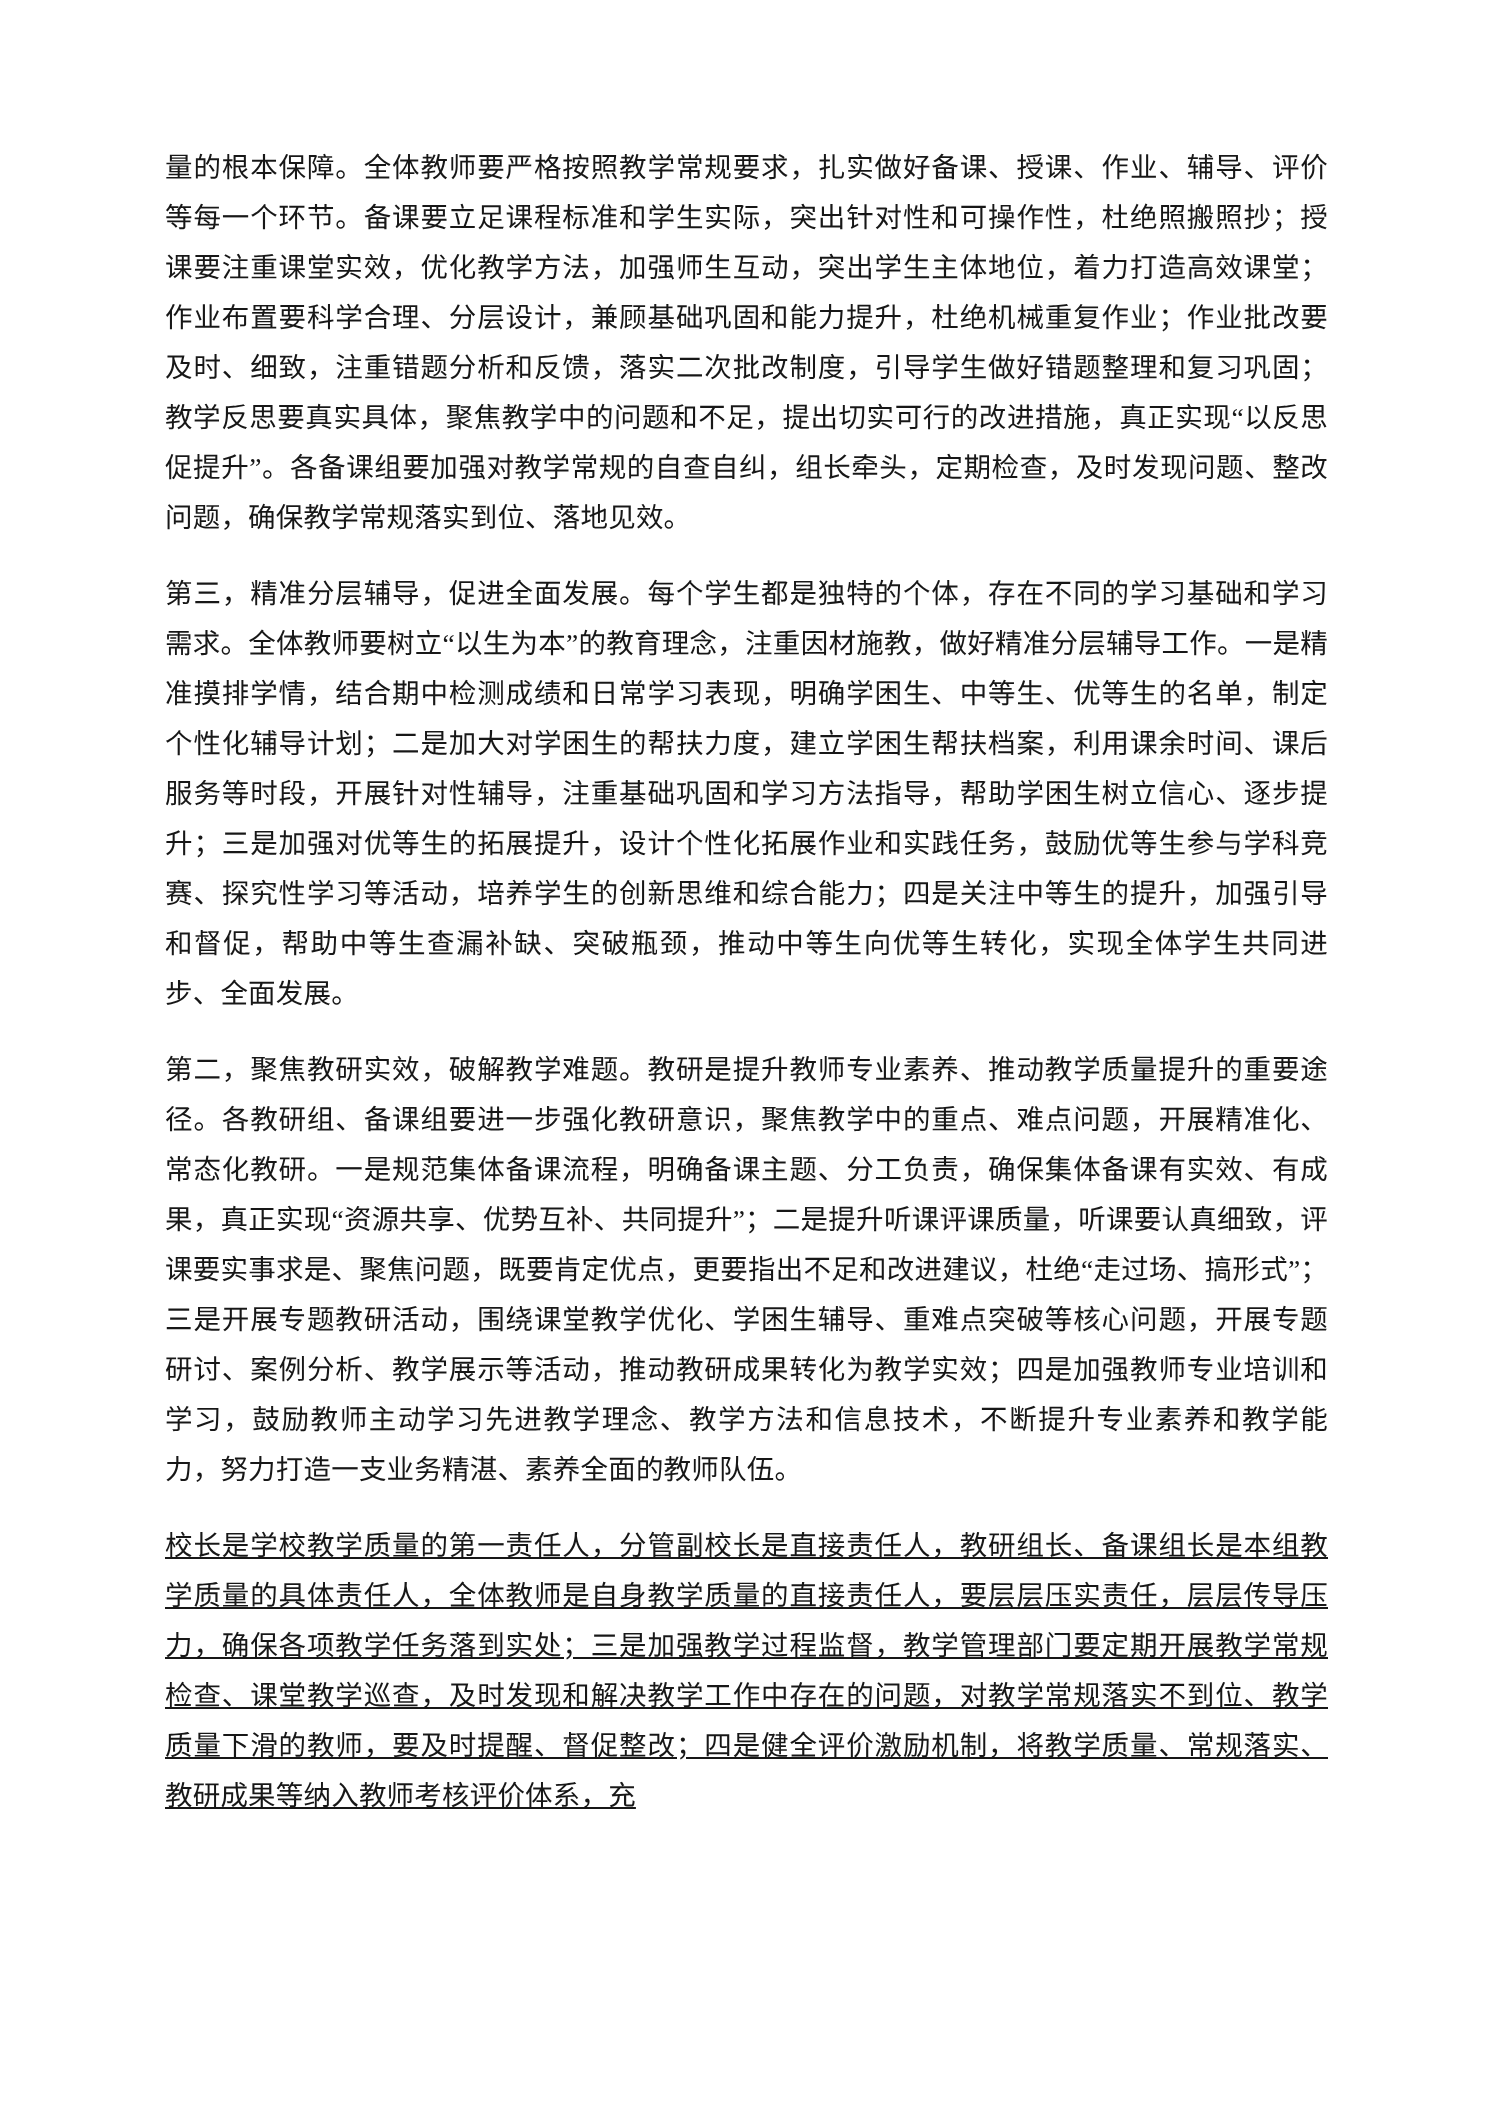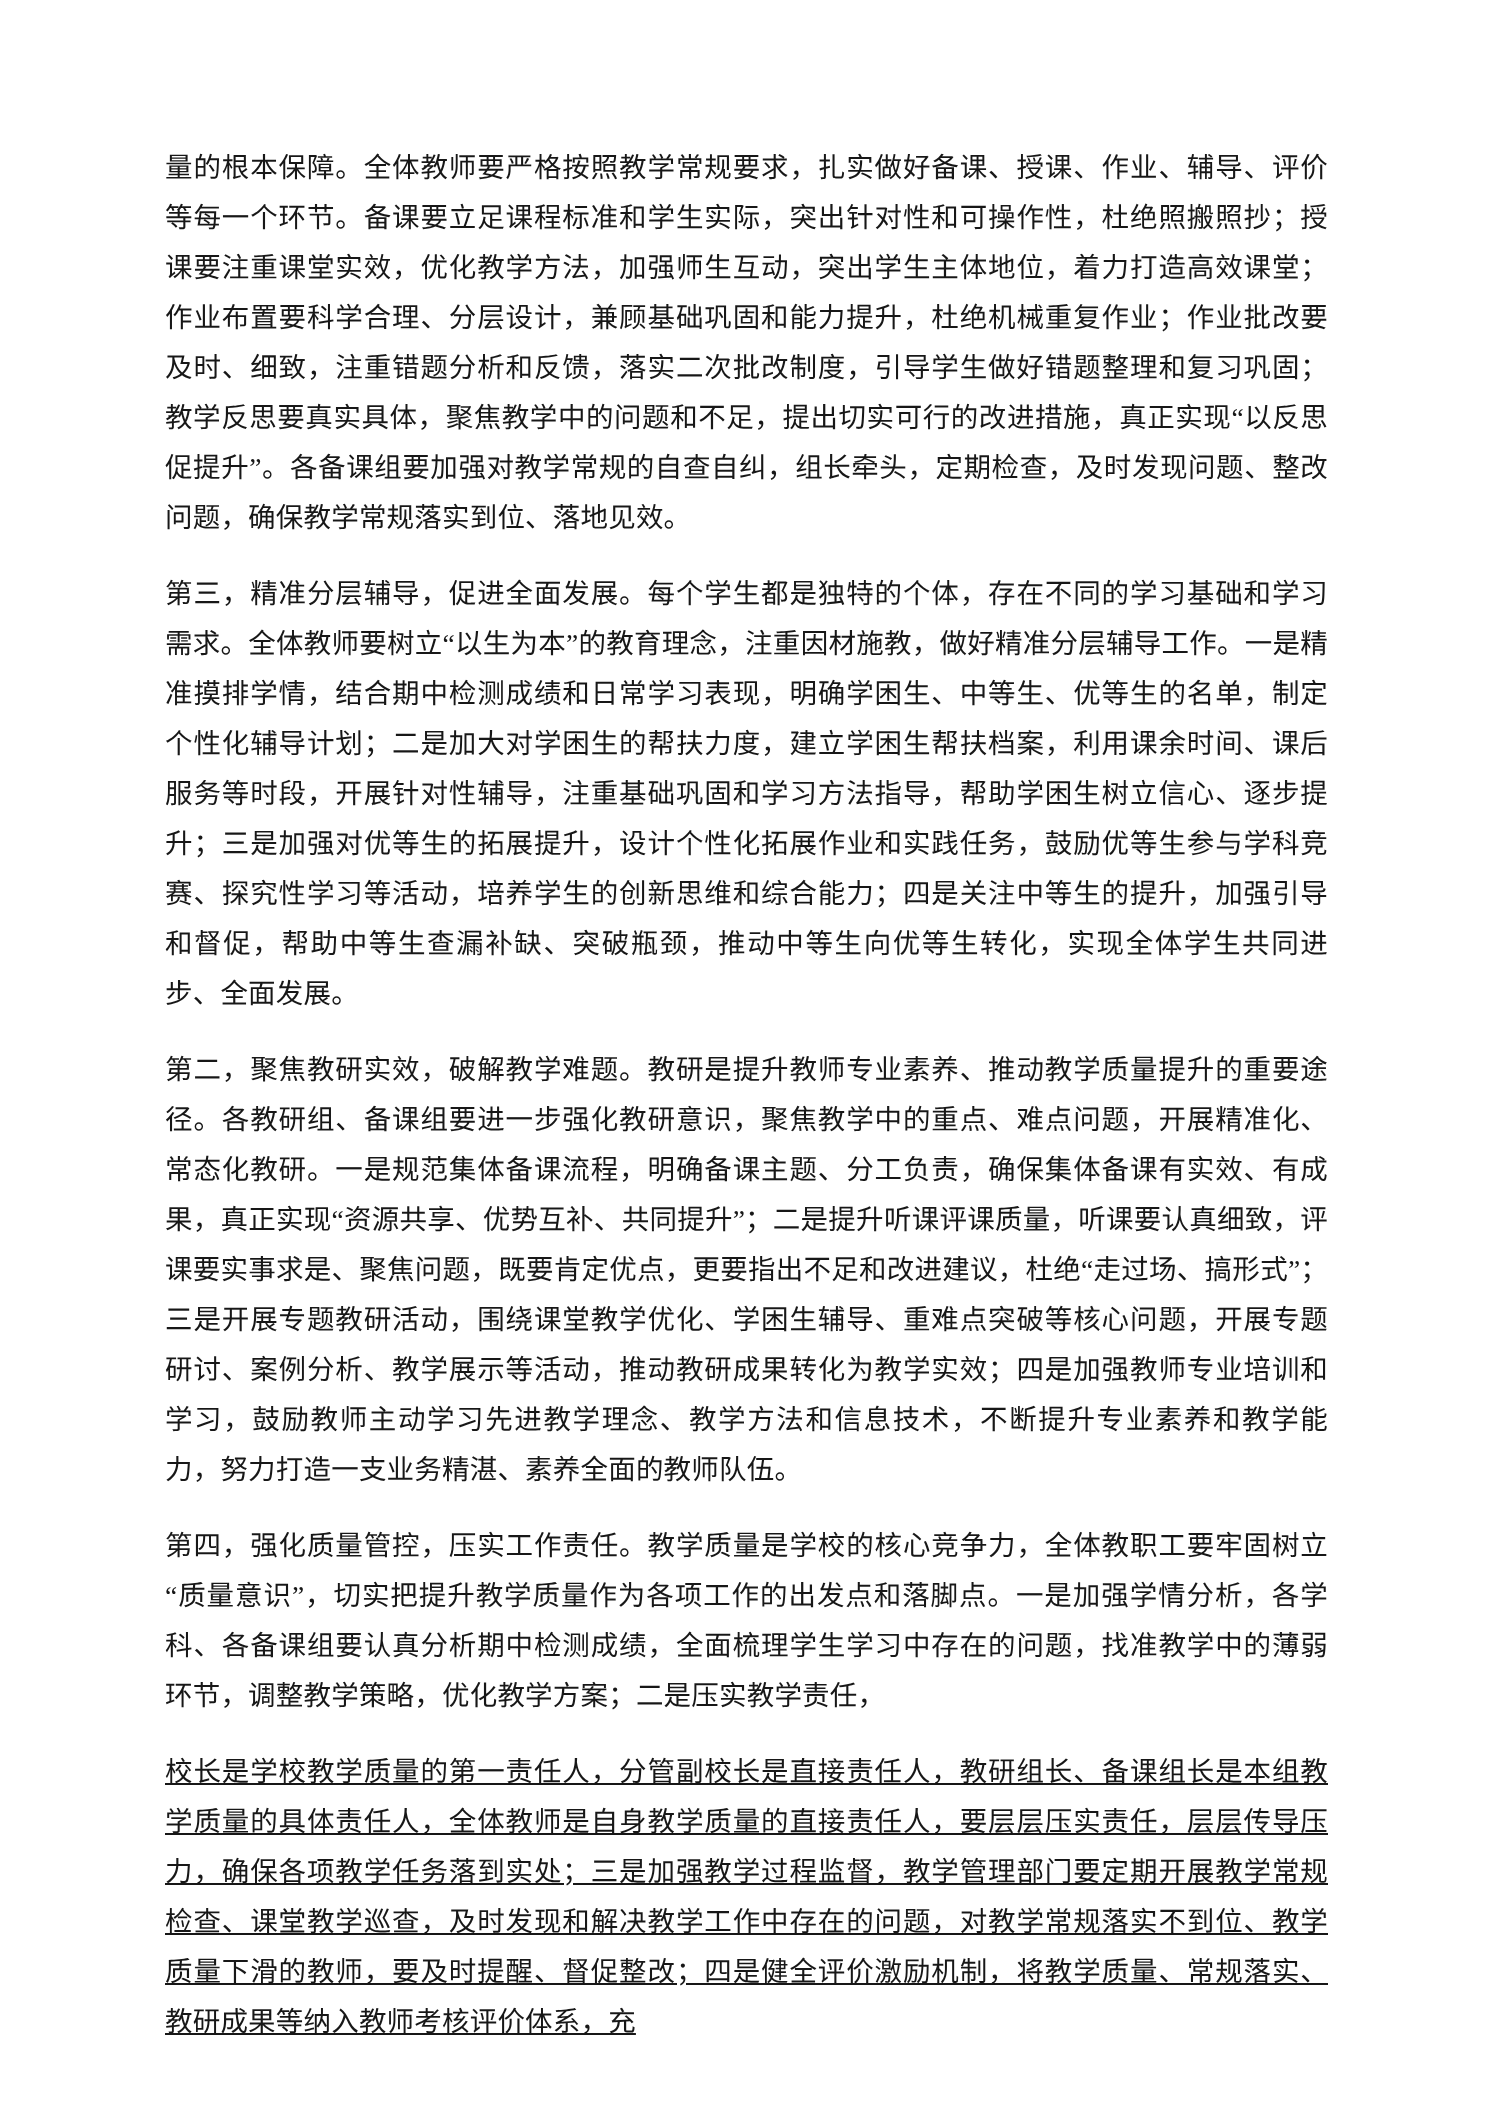--- a/index.html
+++ b/index.html
@@ -45,18 +45,17 @@
 
 <div class="page">
   <div class="doc-body">
 
     <p class="para">量的根本保障。全体教师要严格按照教学常规要求，扎实做好备课、授课、作业、辅导、评价等每一个环节。备课要立足课程标准和学生实际，突出针对性和可操作性，杜绝照搬照抄；授课要注重课堂实效，优化教学方法，加强师生互动，突出学生主体地位，着力打造高效课堂；作业布置要科学合理、分层设计，兼顾基础巩固和能力提升，杜绝机械重复作业；作业批改要及时、细致，注重错题分析和反馈，落实二次批改制度，引导学生做好错题整理和复习巩固；教学反思要真实具体，聚焦教学中的问题和不足，提出切实可行的改进措施，真正实现“以反思促提升”。各备课组要加强对教学常规的自查自纠，组长牵头，定期检查，及时发现问题、整改问题，确保教学常规落实到位、落地见效。</p>
 
     <p class="para">第三，精准分层辅导，促进全面发展。每个学生都是独特的个体，存在不同的学习基础和学习需求。全体教师要树立“以生为本”的教育理念，注重因材施教，做好精准分层辅导工作。一是精准摸排学情，结合期中检测成绩和日常学习表现，明确学困生、中等生、优等生的名单，制定个性化辅导计划；二是加大对学困生的帮扶力度，建立学困生帮扶档案，利用课余时间、课后服务等时段，开展针对性辅导，注重基础巩固和学习方法指导，帮助学困生树立信心、逐步提升；三是加强对优等生的拓展提升，设计个性化拓展作业和实践任务，鼓励优等生参与学科竞赛、探究性学习等活动，培养学生的创新思维和综合能力；四是关注中等生的提升，加强引导和督促，帮助中等生查漏补缺、突破瓶颈，推动中等生向优等生转化，实现全体学生共同进步、全面发展。</p>
 
     <p class="para">第二，聚焦教研实效，破解教学难题。教研是提升教师专业素养、推动教学质量提升的重要途径。各教研组、备课组要进一步强化教研意识，聚焦教学中的重点、难点问题，开展精准化、常态化教研。一是规范集体备课流程，明确备课主题、分工负责，确保集体备课有实效、有成果，真正实现“资源共享、优势互补、共同提升”；二是提升听课评课质量，听课要认真细致，评课要实事求是、聚焦问题，既要肯定优点，更要指出不足和改进建议，杜绝“走过场、搞形式”；三是开展专题教研活动，围绕课堂教学优化、学困生辅导、重难点突破等核心问题，开展专题研讨、案例分析、教学展示等活动，推动教研成果转化为教学实效；四是加强教师专业培训和学习，鼓励教师主动学习先进教学理念、教学方法和信息技术，不断提升专业素养和教学能力，努力打造一支业务精湛、素养全面的教师队伍。</p>
 
-    <p class="para">第四，强化质量管控，压实工作责任。教学质量是学校的核心竞争力，全体教职工要牢固树立“质量意识”，切实把提升教学质量作为各项工作的出发点和落脚点。一是加强学情分析，各学科、各备课组要认真分析期中检测成绩，全面梳理学生学习中存在的问题，找准教学中的薄弱环节，调整教学策略，优化教学方案；二是压实教学责任，</p>
 
     <p class="para continued">校长是学校教学质量的第一责任人，分管副校长是直接责任人，教研组长、备课组长是本组教学质量的具体责任人，全体教师是自身教学质量的直接责任人，要层层压实责任，层层传导压力，确保各项教学任务落到实处；三是加强教学过程监督，教学管理部门要定期开展教学常规检查、课堂教学巡查，及时发现和解决教学工作中存在的问题，对教学常规落实不到位、教学质量下滑的教师，要及时提醒、督促整改；四是健全评价激励机制，将教学质量、常规落实、教研成果等纳入教师考核评价体系，充</p>
 
   </div>
 </div>
 
 </body></html>

